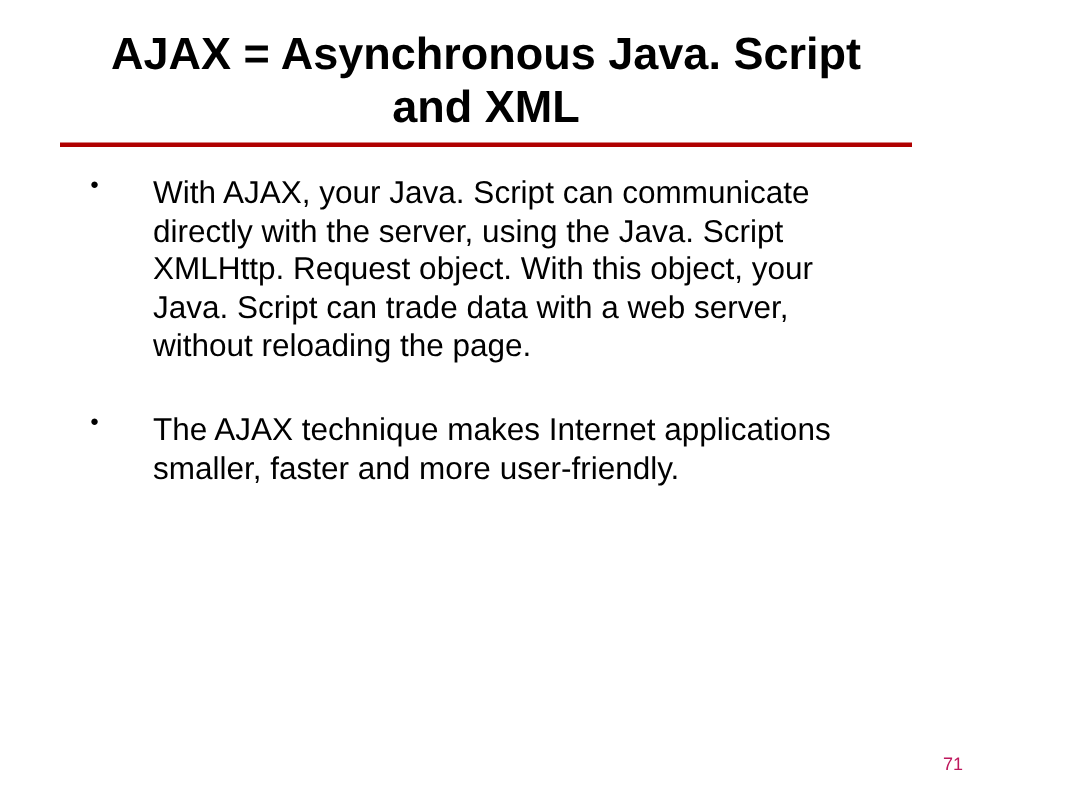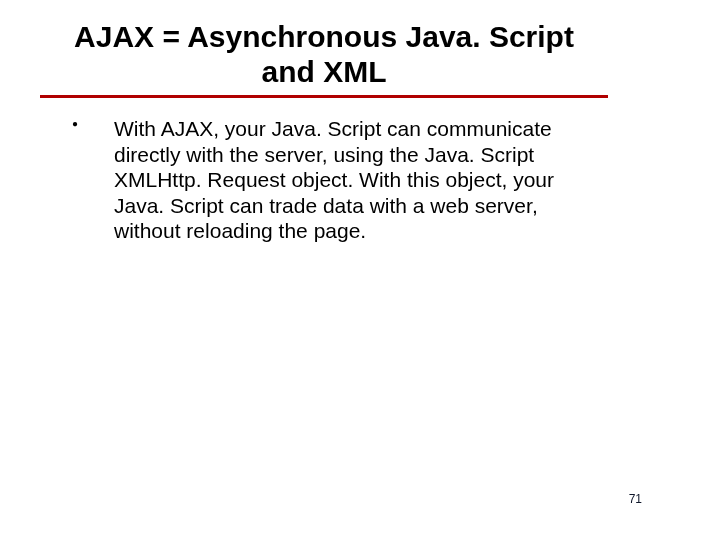--- a/index.html
+++ b/index.html
@@ -27,49 +27,50 @@
     margin: 0 0 6px 0;
     padding: 0 10px;
   }
   .rule {
     border: none;
     border-top: 3px solid #b00000;
     margin: 2px 0 18px 0;
   }
   .bullets {
     list-style: none;
-    margin: 12px;
+    margin: 0;
     padding: 0 10px 0 20px;
   }
   .bullets li {
     position: relative;
     padding-left: 42px;
     font-size: 21px;
     line-height: 1.22;
     margin-bottom: 30px;
   }
   .bullets li::before {
     content: "●";
     position: absolute;
     left: 0;
     top: 2px;
     font-size: 10px;
     color: #000;
   }
   .pagenum {
     position: absolute;
     right: 20px;
-    bottom: 32px;
+    bottom: 22px;
     font-size: 12px;
-    color: #0f172a;
+    color: #be185d;
   }
 </style>
 </head>
 <body>
 
 <div class="slide">
   <h1 class="title">AJAX = Asynchronous Java. Script and XML</h1>
   <hr class="rule">
   <ul class="bullets">
     <li>With AJAX, your Java. Script can communicate directly with the server, using the Java. Script XMLHttp. Request object. With this object, your Java. Script can trade data with a web server, without reloading the page.</li>
+    <li>The AJAX technique makes Internet applications smaller, faster and more user-friendly.</li>
   </ul>
   <div class="pagenum">71</div>
 </div>
 
 </body></html>

